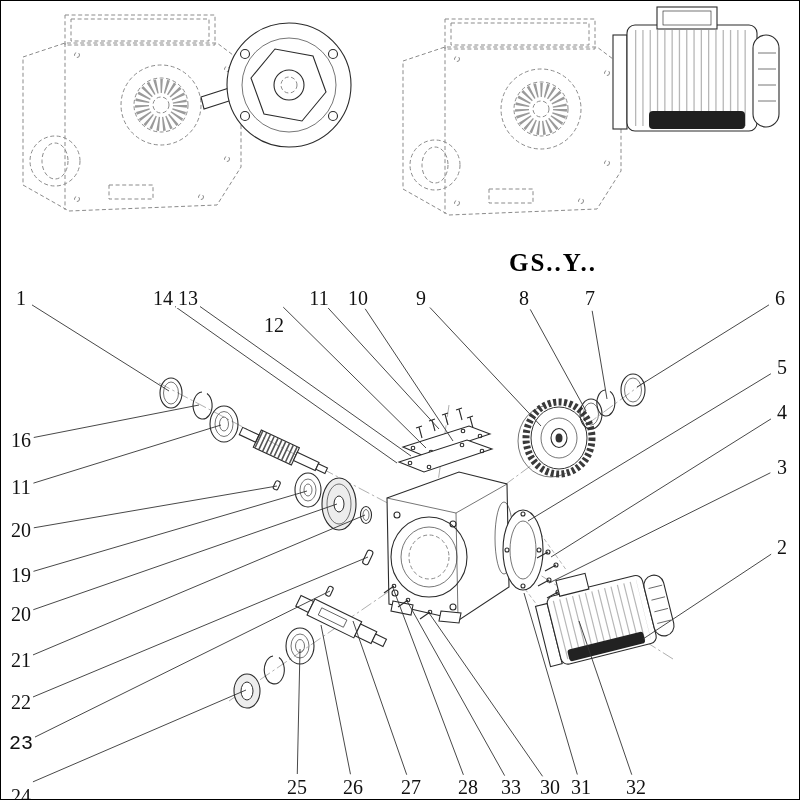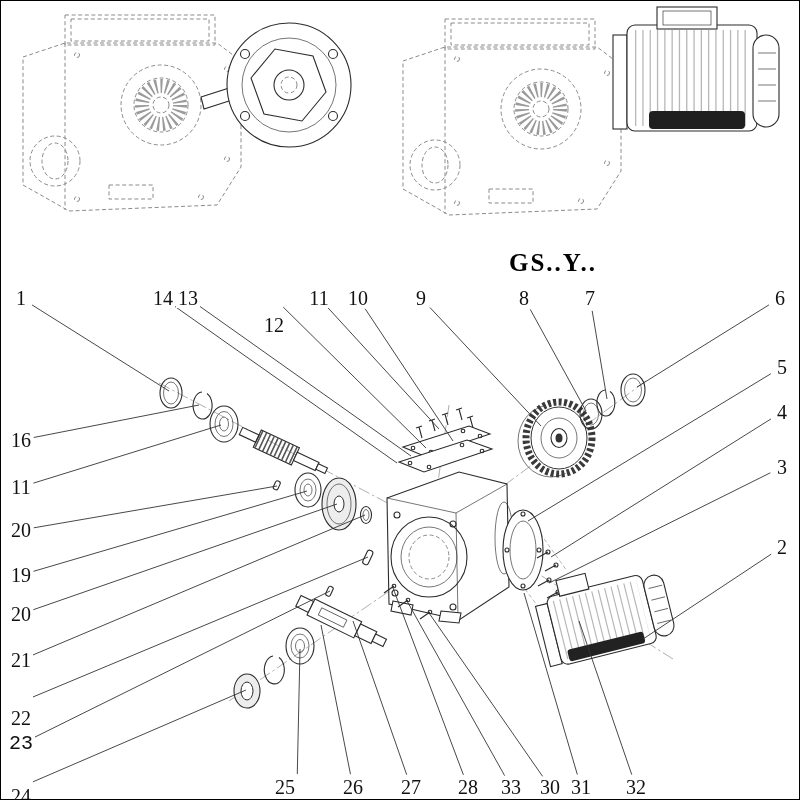--- a/index.html
+++ b/index.html
@@ -307,24 +307,24 @@
       <span class="num" style="left: 781px; top: 366px;">5</span>
       <span class="num" style="left: 781px; top: 411px;">4</span>
       <span class="num" style="left: 781px; top: 466px;">3</span>
       <span class="num" style="left: 781px; top: 546px;">2</span>
       <span class="num" style="left: 20px; top: 439px;">16</span>
       <span class="num" style="left: 20px; top: 486px;">11</span>
       <span class="num" style="left: 20px; top: 529px;">20</span>
       <span class="num" style="left: 20px; top: 574px;">19</span>
       <span class="num" style="left: 20px; top: 613px;">20</span>
       <span class="num" style="left: 20px; top: 659px;">21</span>
-      <span class="num" style="left: 20px; top: 701px; margin-top: 16px;">22</span>
+      <span class="num" style="left: 20px; top: 701px;">22</span>
       <span class="num" style="left: 20px; top: 743px; font-family: Liberation Mono, monospace;">23</span>
       <span class="num" style="left: 20px; top: 757px; margin-top: 38px;">24</span>
-      <span class="num" style="left: 284px; top: 786px; text-align: center;">25</span>
+      <span class="num" style="left: 296px; top: 786px; text-align: center;">25</span>
       <span class="num" style="left: 352px; top: 786px;">26</span>
       <span class="num" style="left: 410px; top: 786px;">27</span>
       <span class="num" style="left: 467px; top: 786px;">28</span>
       <span class="num" style="left: 510px; top: 786px;">33</span>
       <span class="num" style="left: 549px; top: 786px;">30</span>
       <span class="num" style="left: 580px; top: 786px;">31</span>
       <span class="num" style="left: 635px; top: 786px;">32</span>
     </div>
 
 </div>

